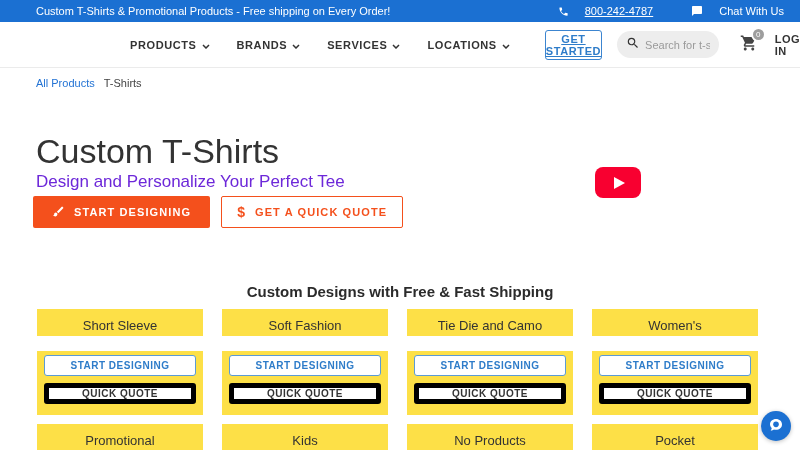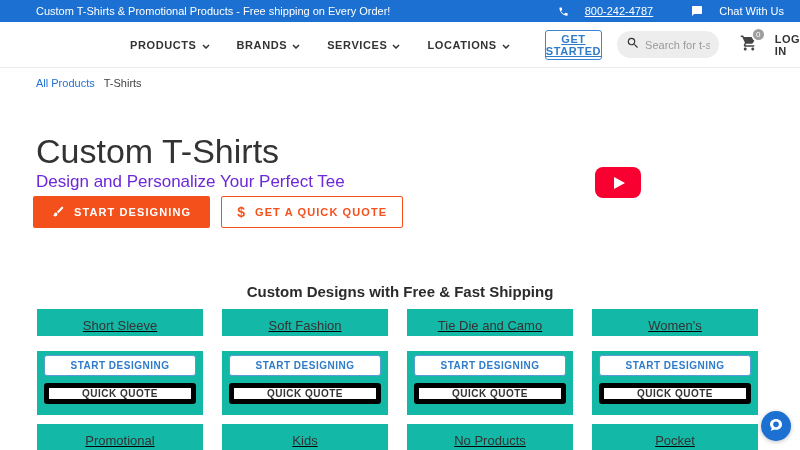--- a/index.html
+++ b/index.html
@@ -81,21 +81,21 @@
   .play-tri {
     width:0; height:0; border-left:11px solid #fff; border-top:6.5px solid transparent;
     border-bottom:6.5px solid transparent; margin-left:3px;
   }
 
   
   .section-heading { position:absolute; top:283px; left:0; right:0; text-align:center; font-size:15px; font-weight:700; color:#2b2b2b; }
   .cards-row { position:absolute; left:37px; display:flex; gap:19px; }
   .cards-row.r1 { top:309px; }
   .cards-row.r2 { top:424px; }
-  .card { width:166px; background:#14b8a6; position:relative;text-decoration:underline; }
+  .card { width:166px; background:#fde047; position:relative; }
   .cards-row.r1 .card { height:106px; }
   .cards-row.r2 .card { height:40px; }
   .card-title { text-align:center; font-size:13px; color:#333; padding-top:9px; }
   .card-strip { position:absolute; top:27px; left:0; right:0; height:15px; background:#fff; }
   .card-btns { position:absolute; top:46px; left:7px; right:7px; display:flex; flex-direction:column; gap:7px; }
   .card-btn {
     height:21px; background:#fff; border-radius:3px; font-size:10px; font-weight:700; letter-spacing:.5px;
     display:flex; align-items:center; justify-content:center; cursor:pointer; font-family:inherit;
   }
   .card-btn.design { border:1px solid #5b9bd5; color:#2e7cc9; }

